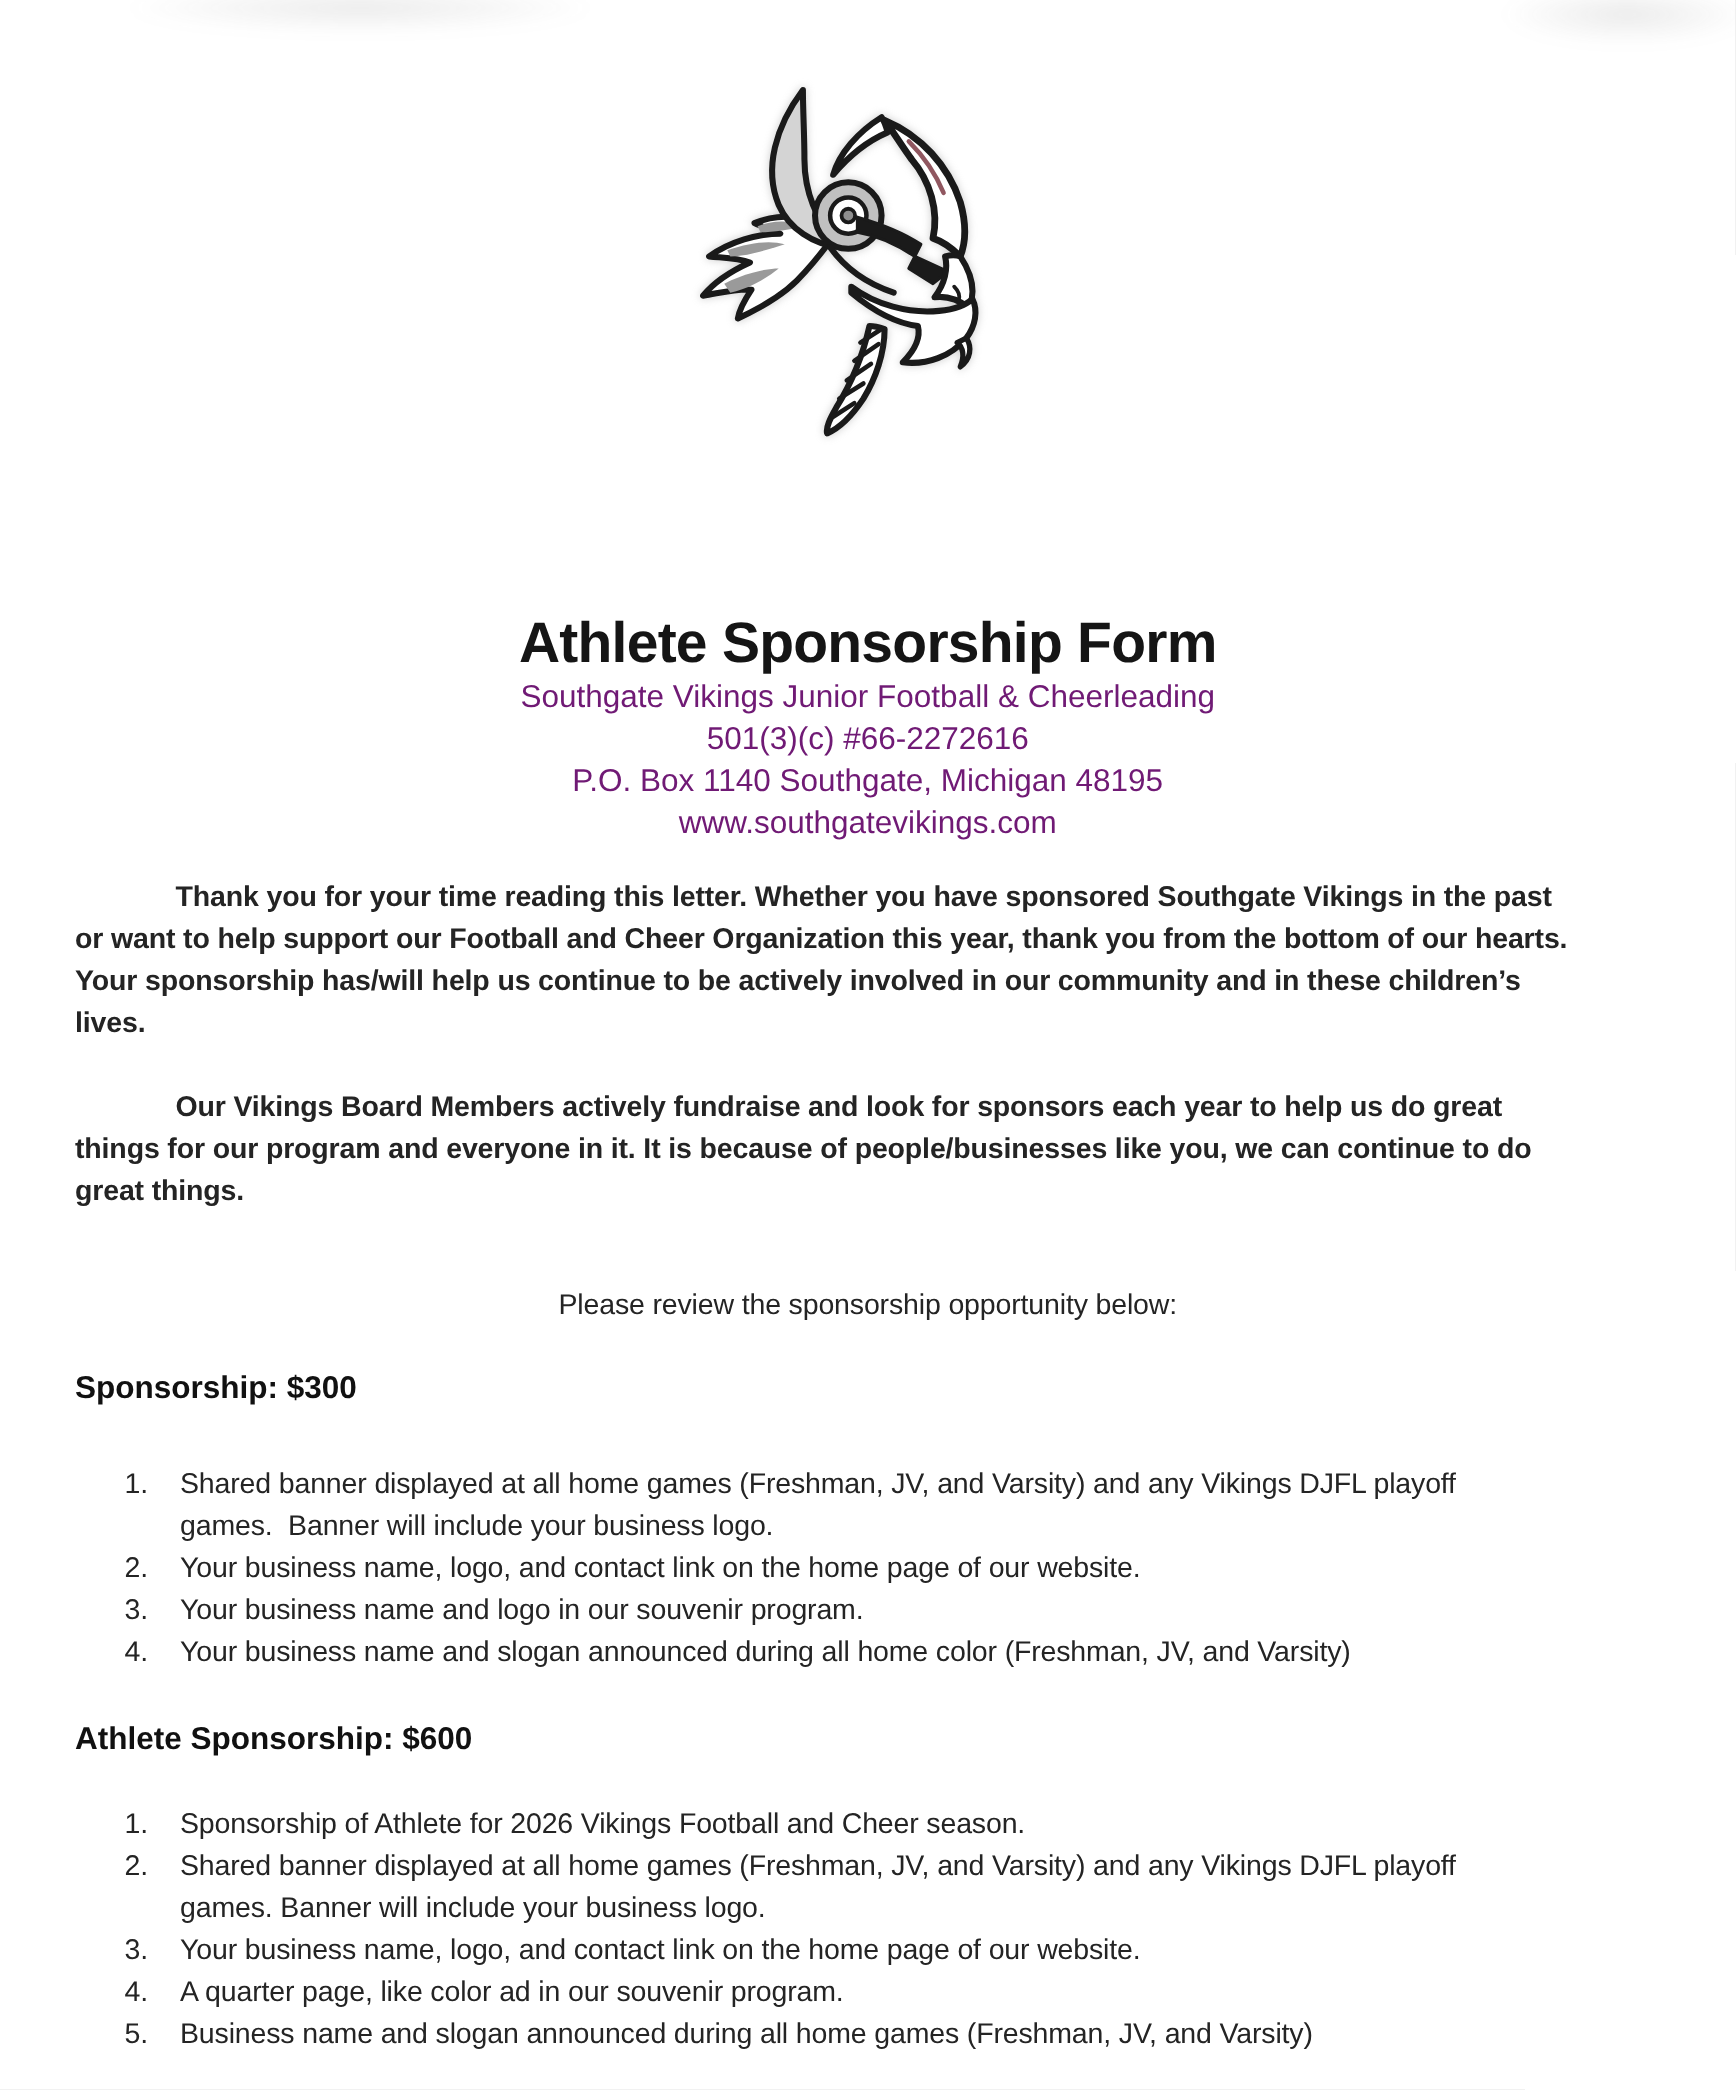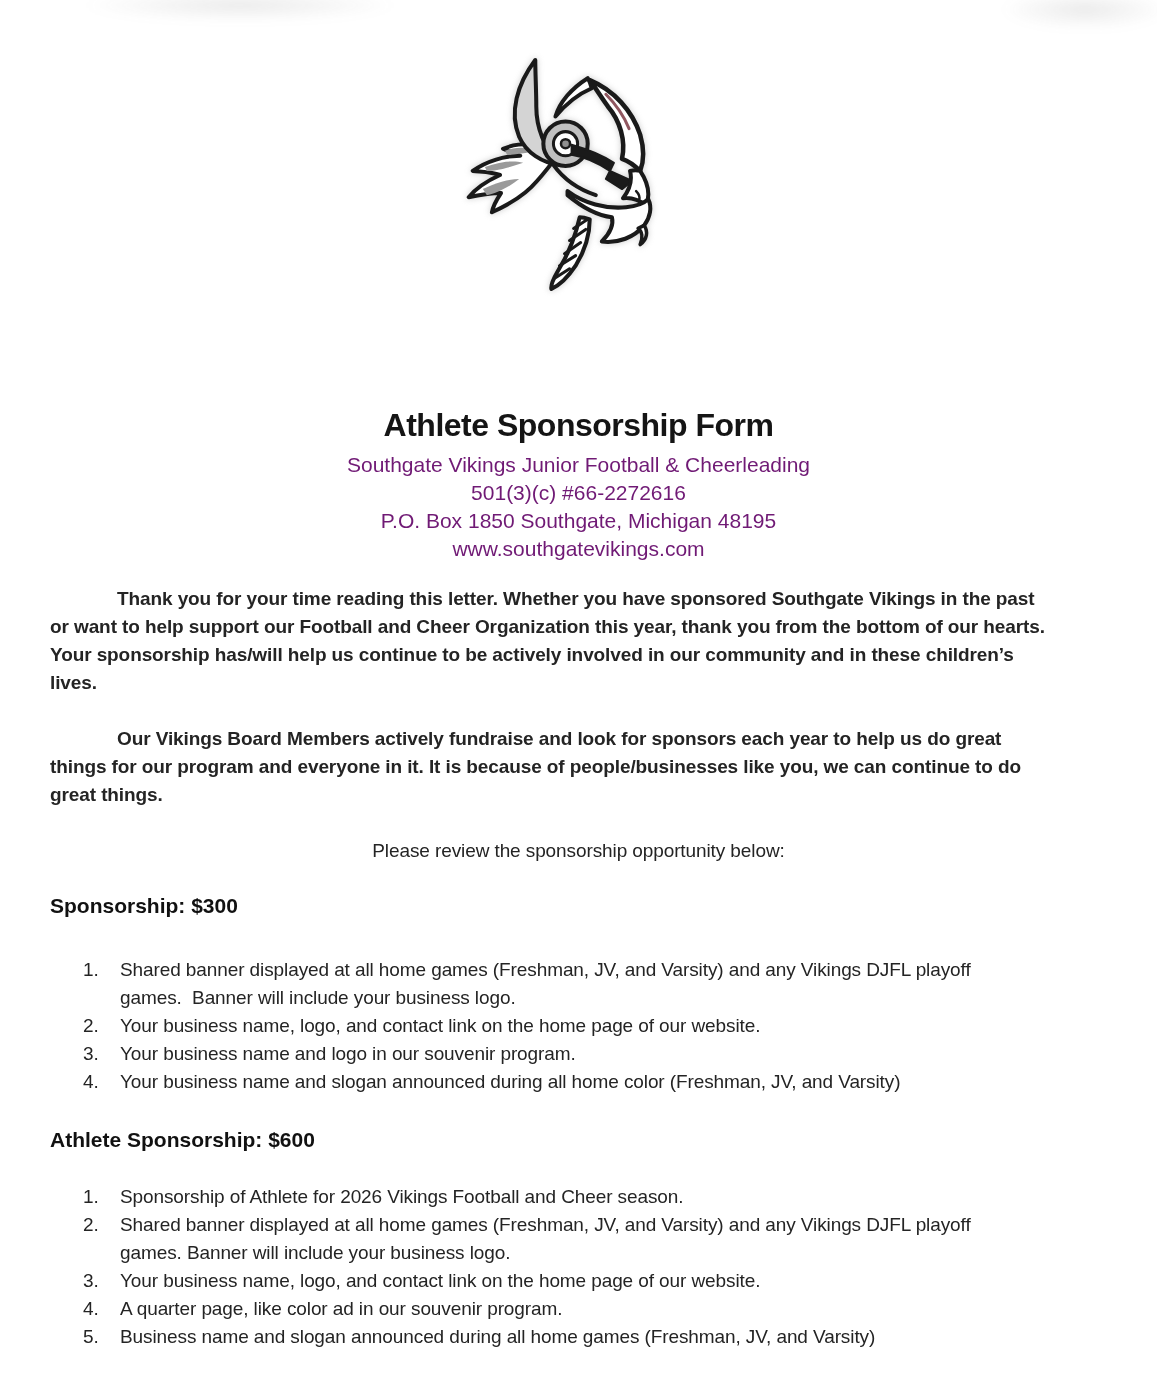--- a/index.html
+++ b/index.html
@@ -18,35 +18,35 @@
   .smudge.tl { left:80px; top:-6px; width:320px; height:28px;
     background:radial-gradient(ellipse at 50% 40%, rgba(90,90,90,.12), rgba(90,90,90,0) 70%); }
   .smudge.tr { left:1000px; top:-4px; width:170px; height:34px;
     background:radial-gradient(ellipse at 50% 40%, rgba(90,90,90,.12), rgba(90,90,90,0) 70%); }
 
   .logo-wrap { position:absolute; left:458px; top:58px; width:208px; height:240px; }
   .logo-wrap svg { width:100%; height:100%; filter:drop-shadow(0 0 3px rgba(120,120,120,.38)); }
 
   .doc-title {
     position:absolute; top:381px; left:0; right:0;
-    text-align:center; font-size:32px; line-height:46px; color:#151515;
+    text-align:center; font-size:38px; line-height:46px; color:#151515;
     letter-spacing:-0.5px;
   }
   .org-block {
     position:absolute; top:451px; left:0; right:0;
     text-align:center; font-size:21px; line-height:28px; color:#701a75;
   }
 
   .content {
     position:absolute; top:585px; left:50px; right:50px;
     font-size:19px; line-height:28px; letter-spacing:-0.1px; color:#242424;
   }
   .para { white-space:pre-wrap; text-indent:67px; margin:0;font-weight:bold; }
   .para + .para { margin-top:28px; }
-  .review { margin-top:28px; text-align:center; white-space:pre-wrap; }
+  .review { margin-top:48px; text-align:center; white-space:pre-wrap; }
 
   .sec-heading {
     margin:0; margin-top:27px;
     font-size:21px; line-height:28px; font-weight:bold; color:#111;
     text-decoration-thickness:2px; text-underline-offset:4px;
     letter-spacing:0;
   }
   .sec-heading.second { margin-top:30px; }
 
   .num-list { margin:0; margin-top:36px; }
@@ -103,21 +103,21 @@
         <path d="M114 169 L 128 160" stroke-width="3"></path>
       </g>
     </svg>
   </div>
 
   <h1 class="doc-title">Athlete Sponsorship Form</h1>
 
   <div class="org-block">
     <div>Southgate Vikings Junior Football &amp; Cheerleading</div>
     <div>501(3)(c) #66-2272616</div>
-    <div>P.O. Box 1850 Southgate, Michigan 48195</div>
+    <div>P.O. Box 1140 Southgate, Michigan 48195</div>
     <div>www.southgatevikings.com</div>
   </div>
 
   <div class="content">
 
     <p class="para">Thank you for your time reading this letter. Whether you have sponsored Southgate Vikings in the past
 or want to help support our Football and Cheer Organization this year, thank you from the bottom of our hearts.
 Your sponsorship has/will help us continue to be actively involved in our community and in these children’s
 lives.</p>
 

